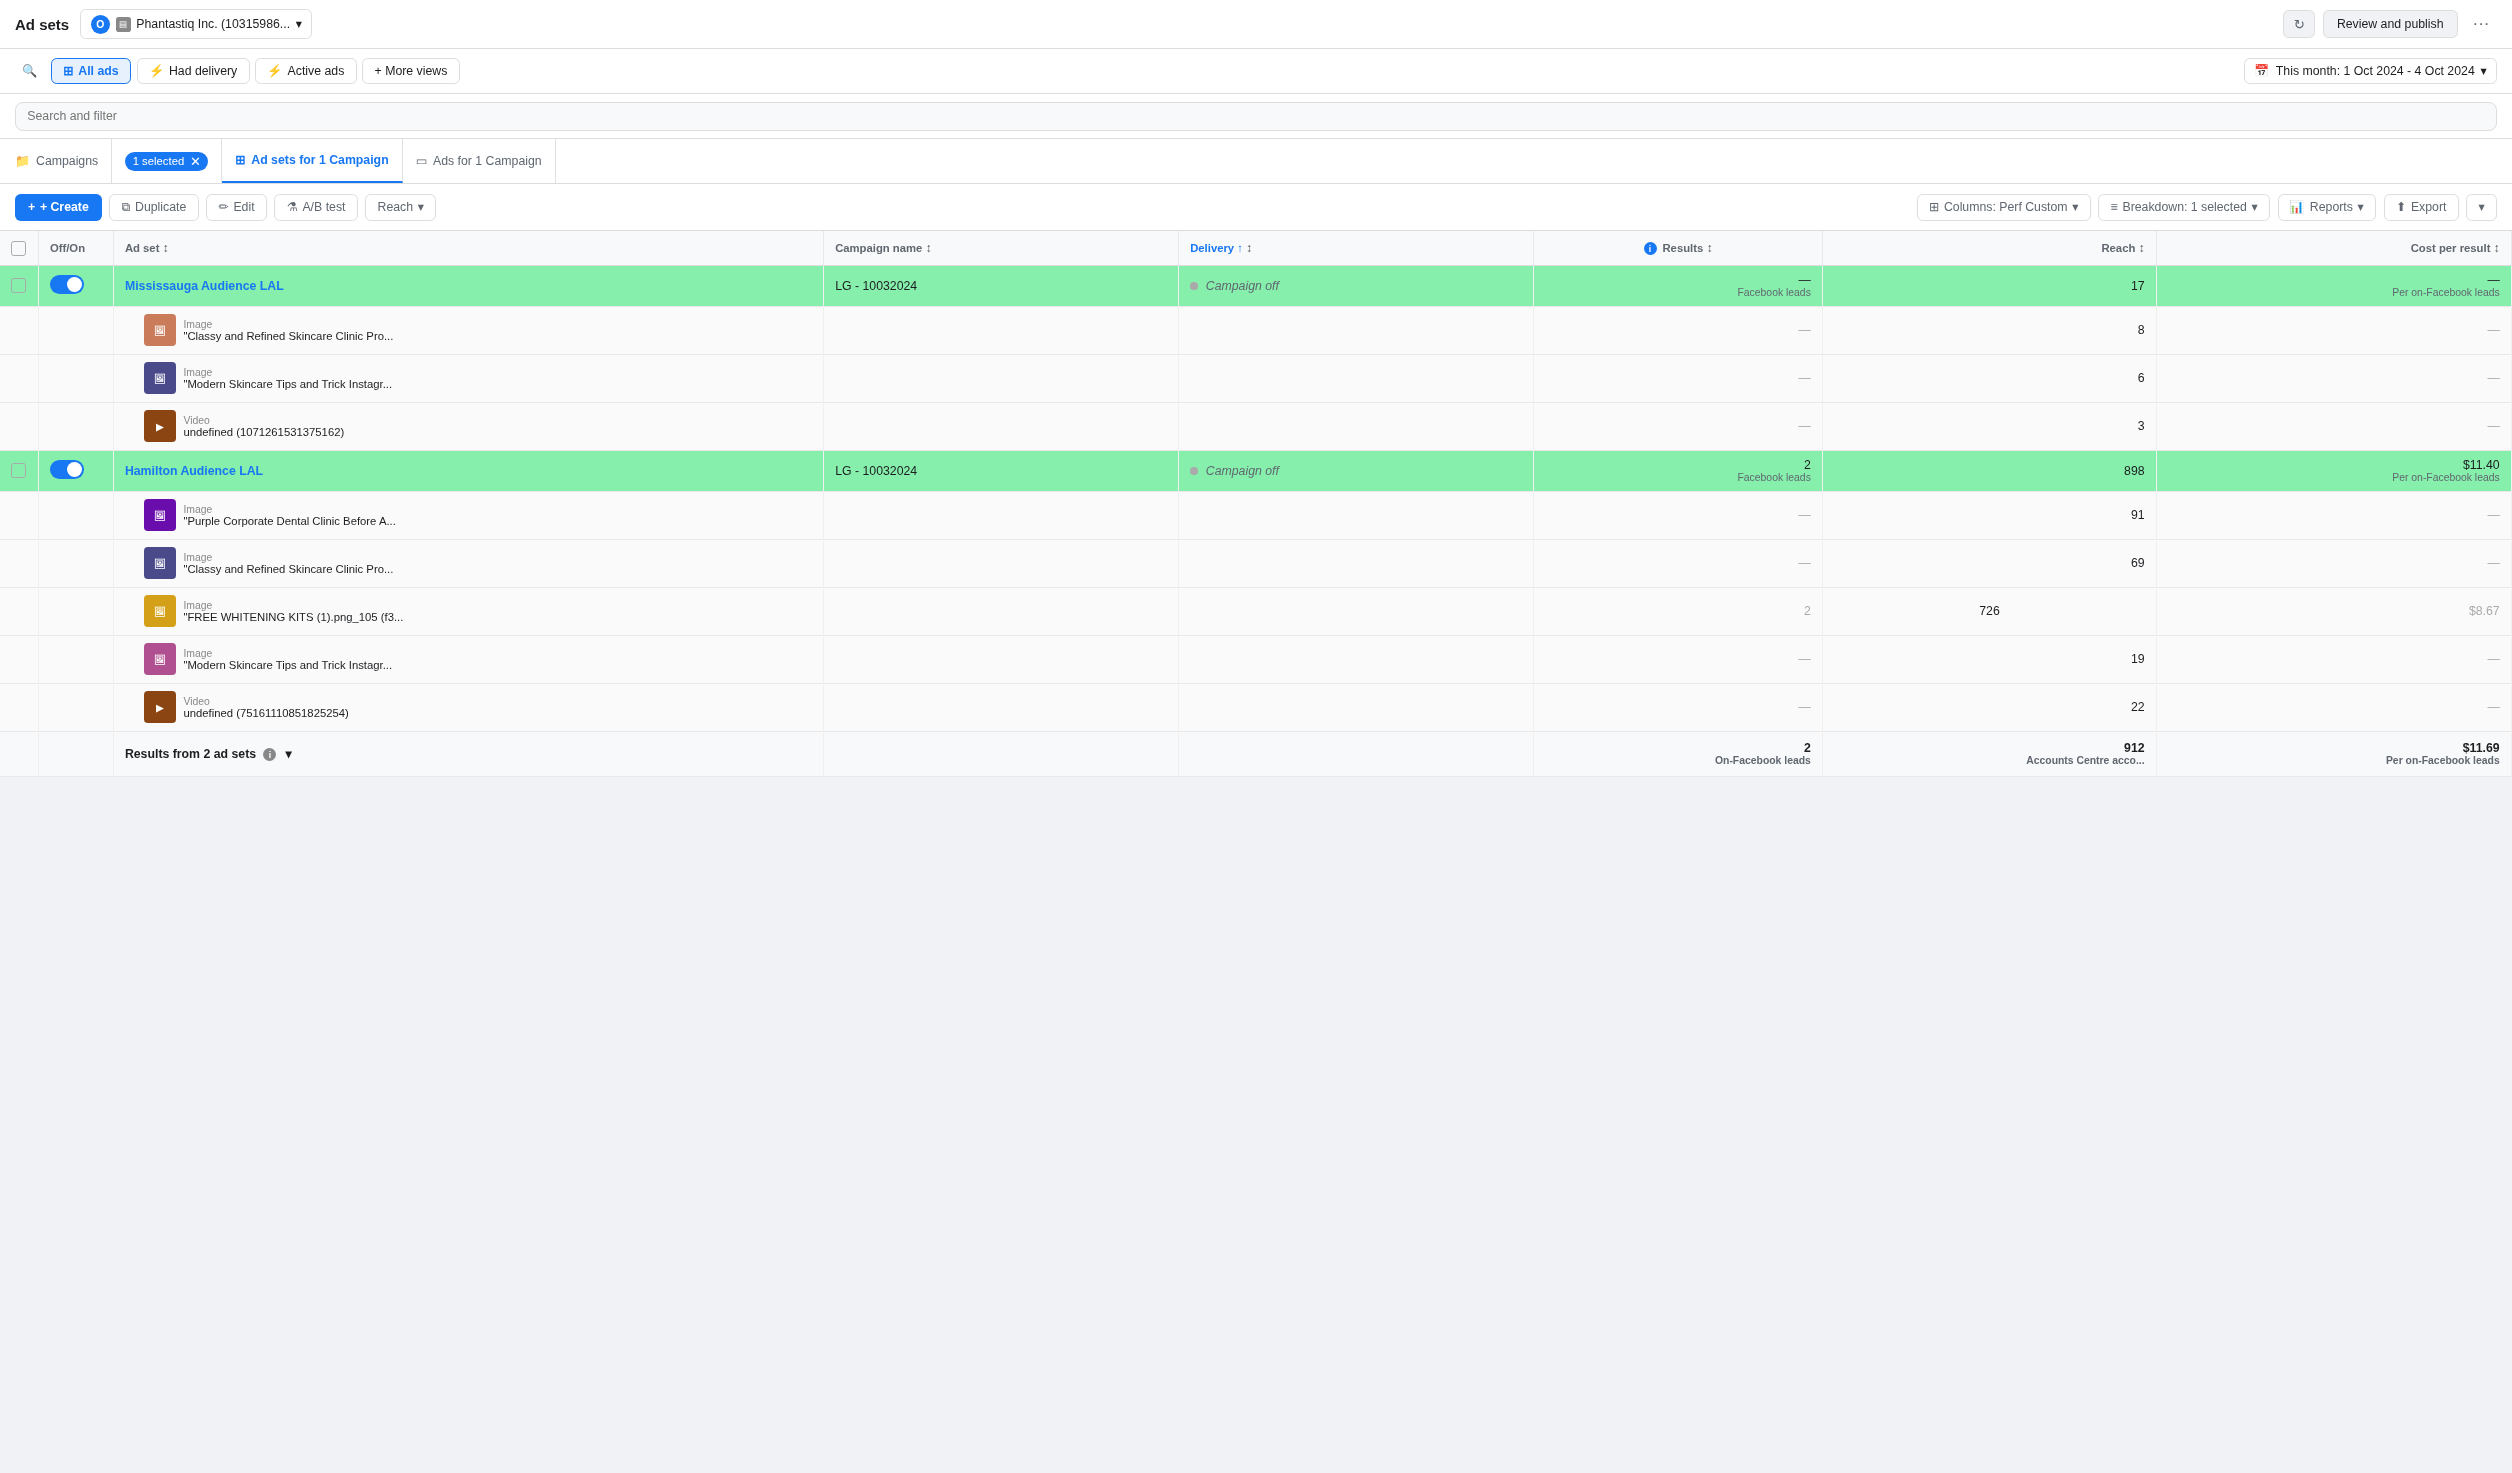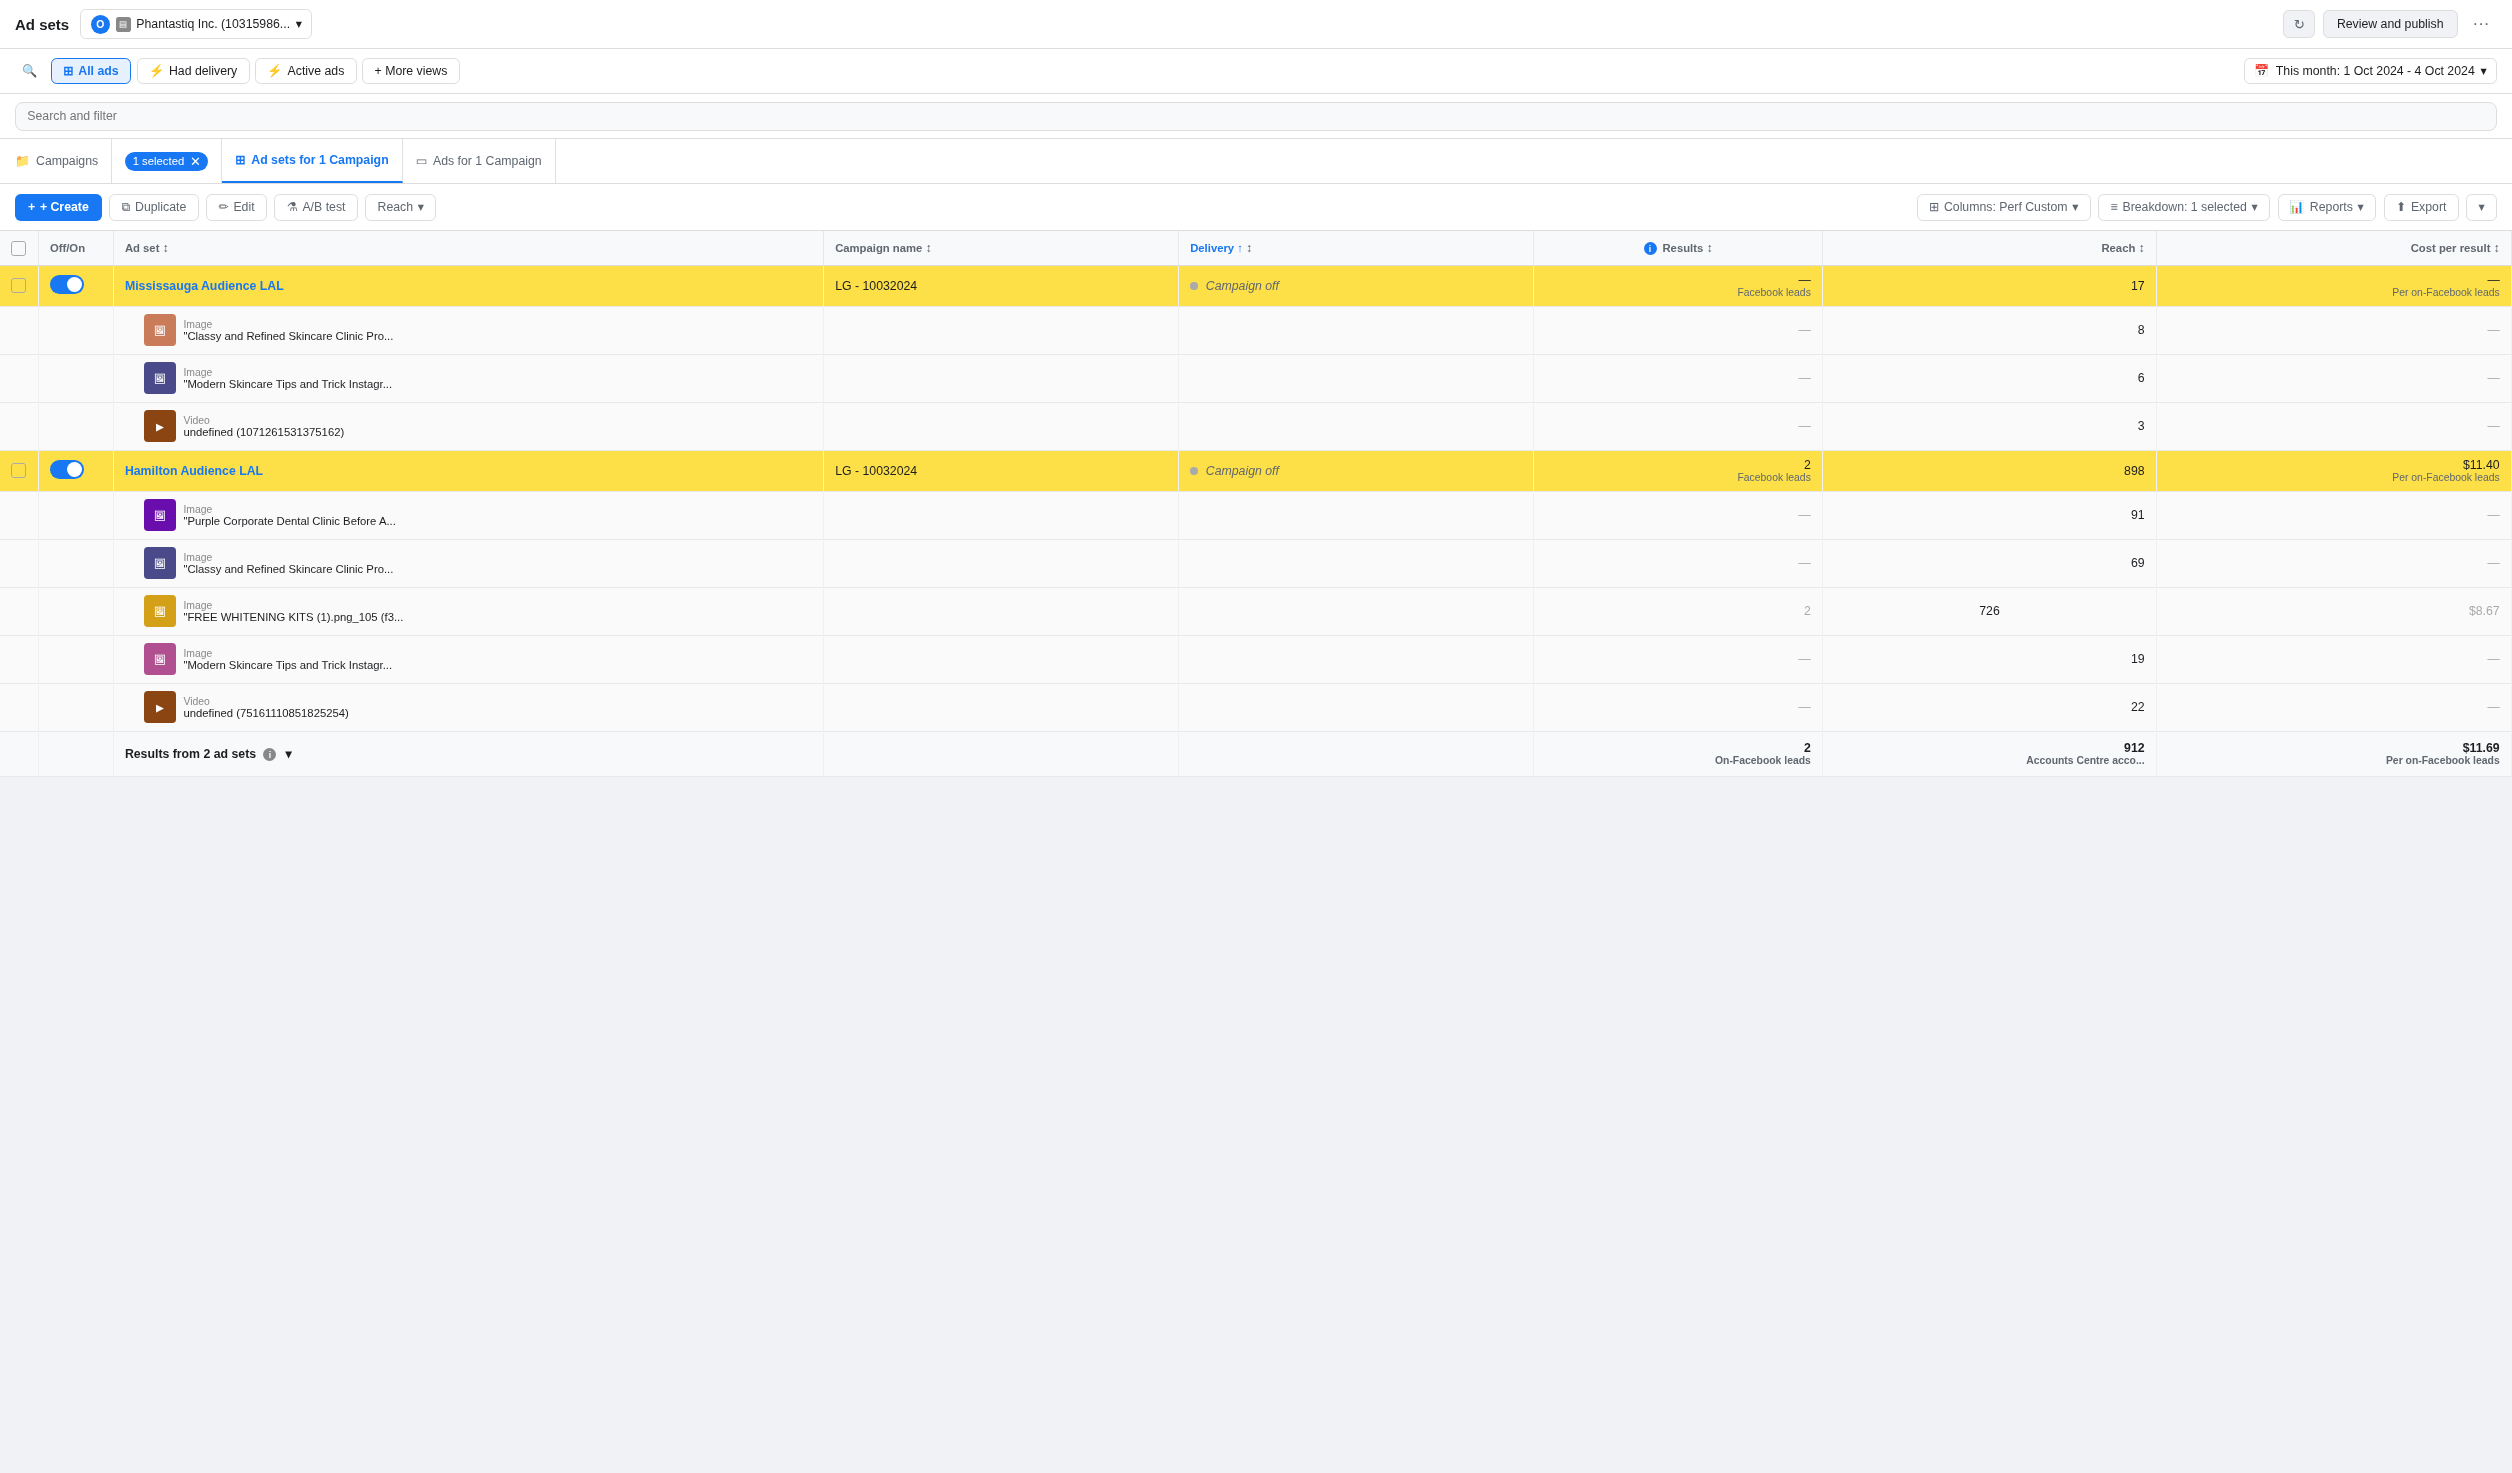--- a/index.html
+++ b/index.html
@@ -70,21 +70,21 @@
       display: flex; align-items: center; gap: 4.7px; background: #1877f2; color: white;
       border: none; border-radius: 5.7px; padding: 6.6px 13px; cursor: pointer; font-size: 12.3px; font-weight: 600;
     }
     .btn-action {
       display: flex; align-items: center; gap: 4.7px; background: #fff;
       border: 0.9px solid #ddd; border-radius: 5.7px; padding: 5.7px 11.3px; cursor: pointer; font-size: 12.3px; color: #606770;
     }
     .btn-action.has-arrow::after { content: ' ▾'; }
     .actions-right { display: flex; align-items: center; gap: 7.5px; }
 
-    .table-wrapper { background: #fde047; overflow-x: auto; }
+    .table-wrapper { background: #86efac; overflow-x: auto; }
     table { width: 100%; border-collapse: collapse; }
     thead th {
       background: #f8f9fa; border-bottom: 1.9px solid #ddd; border-right: 0.9px solid #e8e8e8;
       padding: 9.4px 11.3px; text-align: left; font-size: 11.3px; font-weight: 600; color: #606770;
       white-space: nowrap; position: sticky; top: 0;
     }
     th.check-col { width: 38px; }
 
     tbody tr { border-bottom: 0.9px solid #e8e8e8; }
     tbody td { padding: 7.5px 11.3px; font-size: 12.3px; vertical-align: middle; border-right: 0.9px solid #f0f0f0; }

